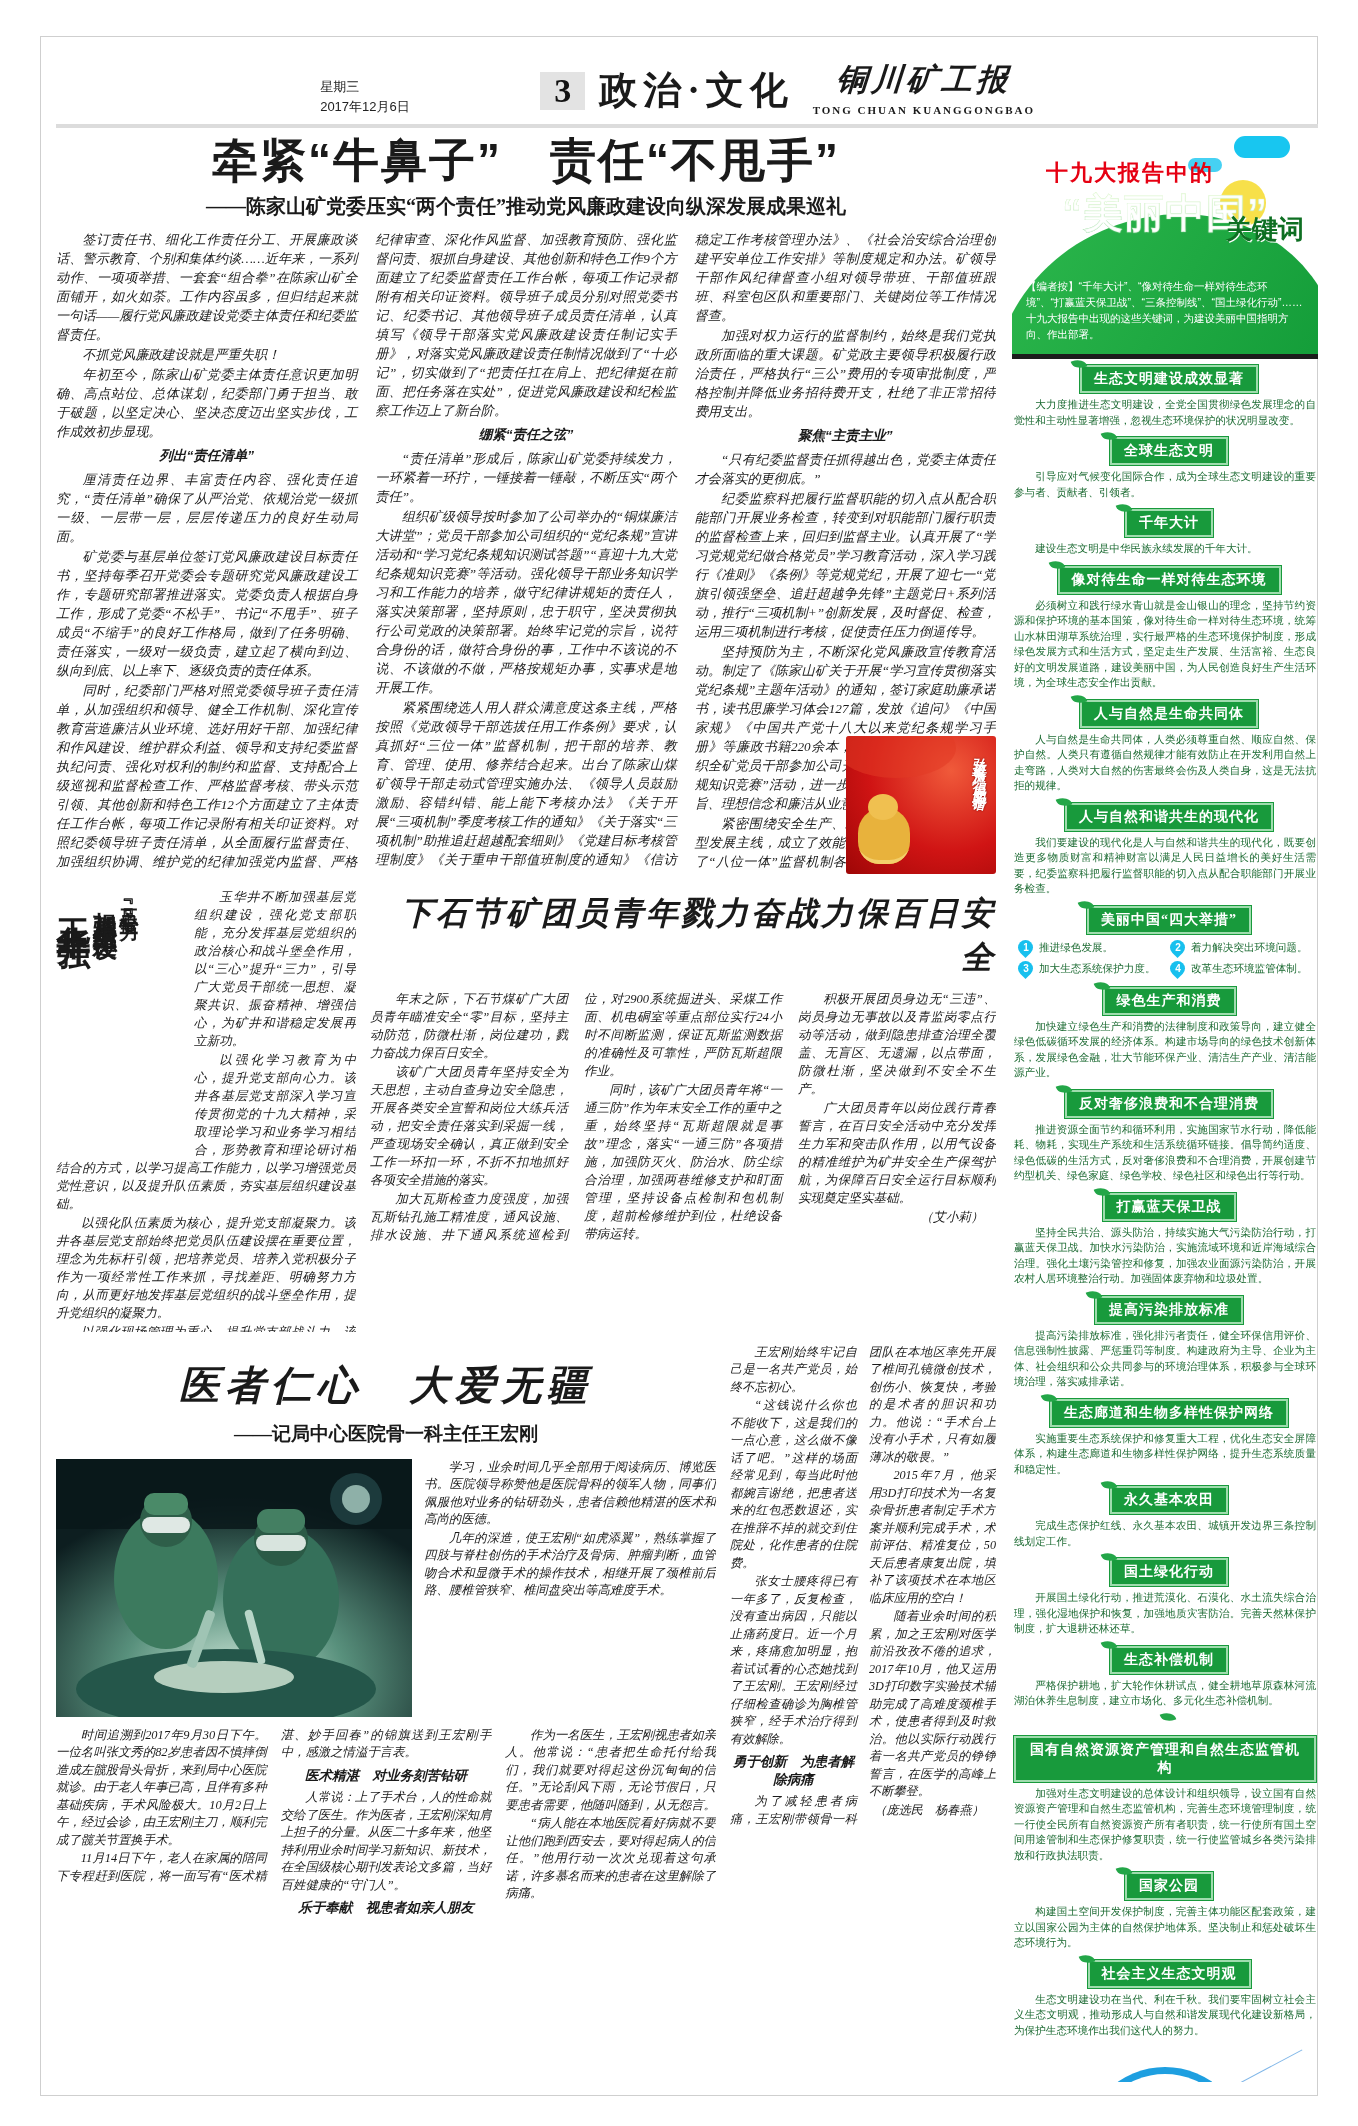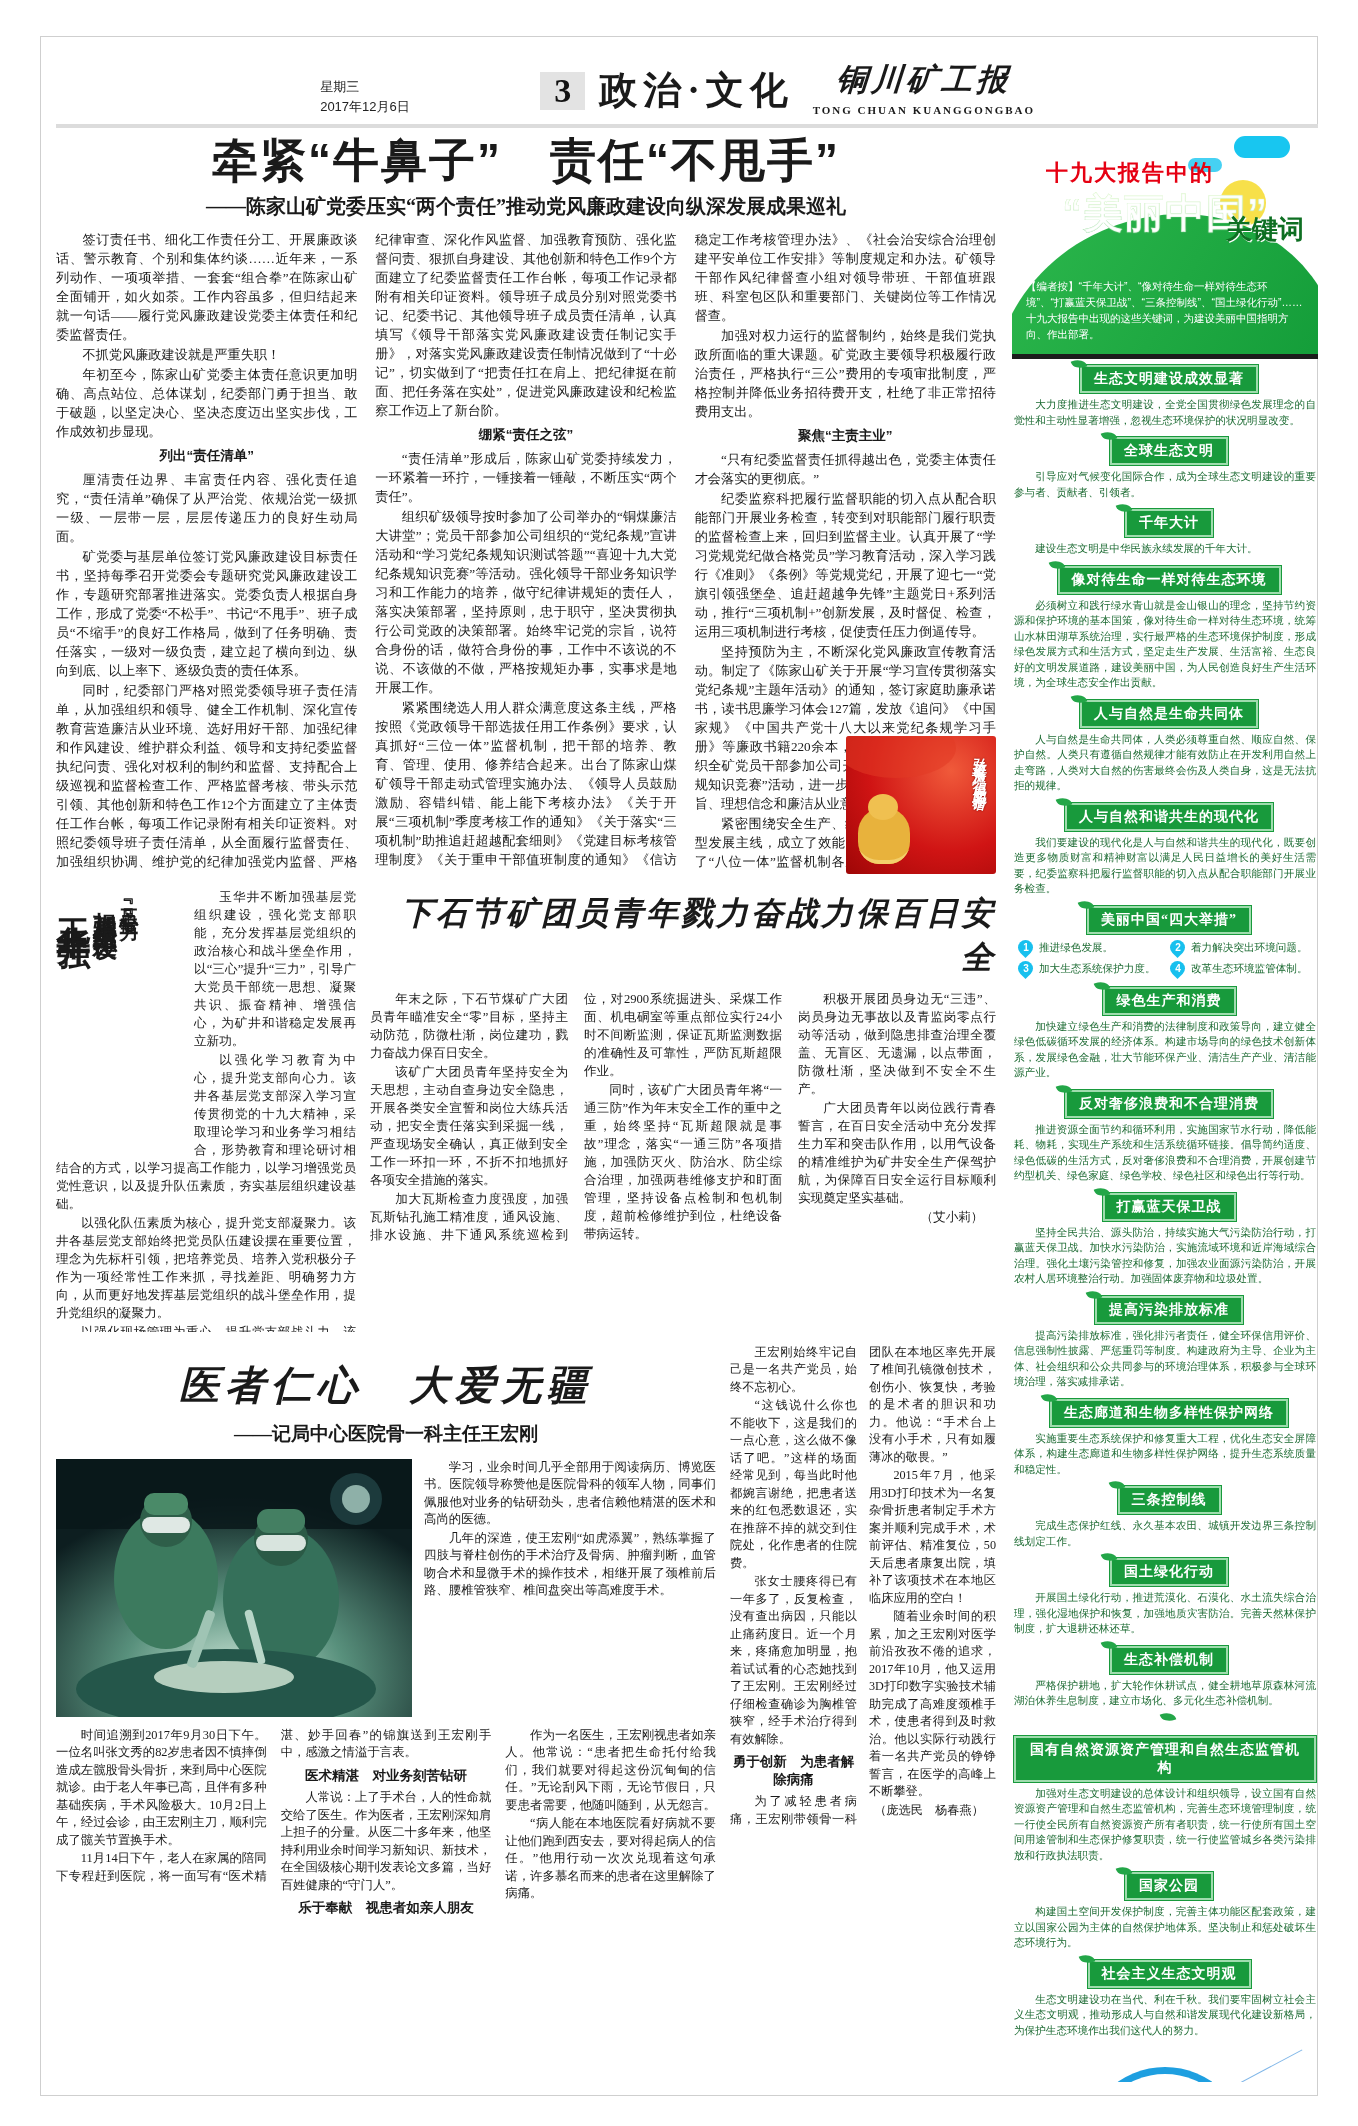--- a/index.html
+++ b/index.html
@@ -24,21 +24,21 @@
   .content{display:flex;gap:16px;margin-top:0;height:1978px;}
   .main-col{width:940px;flex:none;}
   .sidebar{width:306px;flex:none;overflow:hidden;position:relative;}
 
   
   .a1-head{text-align:center;font-family:"Liberation Sans","DejaVu Sans",sans-serif;
            font-weight:900;font-size:46px;letter-spacing:2px;line-height:1.15;margin-top:6px;}
   .a1-sub{text-align:center;font-weight:bold;font-size:20px;margin:6px 0 10px 0;}
   .a1-bodywrap{position:relative;height:648px;overflow:hidden;border-bottom:none;}
   .a1-body{column-count:3;column-gap:18px;font-size:13.2px;line-height:19px;text-align:justify;height:648px;}
-  .bodyline{margin:0 0 1px 0;}
+  .bodyline{margin:0 0 1px 0;font-style:italic;}
   .t-p{text-indent:2em;}
   .t-h{font-weight:bold;text-align:center;text-indent:0;font-family:"Liberation Sans",sans-serif;
        font-size:13.5px;margin:5px 0;}
   .t-b{text-align:right;text-indent:0;padding-right:1em;}
   .promo{position:absolute;right:0;bottom:4px;width:150px;height:138px;border-radius:3px;
          background:radial-gradient(circle at 70% 25%,#f05a3a,#d01414 55%,#9e0606);overflow:hidden;}
   .promo .lion{position:absolute;left:12px;bottom:10px;width:52px;height:56px;background:#e8b23c;
          border-radius:45% 45% 40% 40%;box-shadow:0 -8px 0 -4px #f3cf6b inset;}
   .promo .lion:before{content:"";position:absolute;top:-14px;left:10px;width:30px;height:26px;
          background:#f0c050;border-radius:50%;}
@@ -429,21 +429,21 @@
                 <span class="leaf"></span><span class="sb-ihead">生态廊道和生物多样性保护网络</span>
               </div>
               <div class="sb-itext">
                 <span class="ind">实施重要生态系统保护和修复重大工程，优化生态安全屏障体系，构建生态廊道和生物多样性保护网络，提升生态系统质量和稳定性。</span>
               </div>
 
             </div>
 
             <div class="sb-item">
               <div class="sb-iheadrow">
-                <span class="leaf"></span><span class="sb-ihead">三条控制线</span>
+                <span class="leaf"></span><span class="sb-ihead">永久基本农田</span>
               </div>
               <div class="sb-itext">
                 <span class="ind">完成生态保护红线、永久基本农田、城镇开发边界三条控制线划定工作。</span>
               </div>
 
             </div>
 
             <div class="sb-item">
               <div class="sb-iheadrow">
                 <span class="leaf"></span><span class="sb-ihead">国土绿化行动</span>

